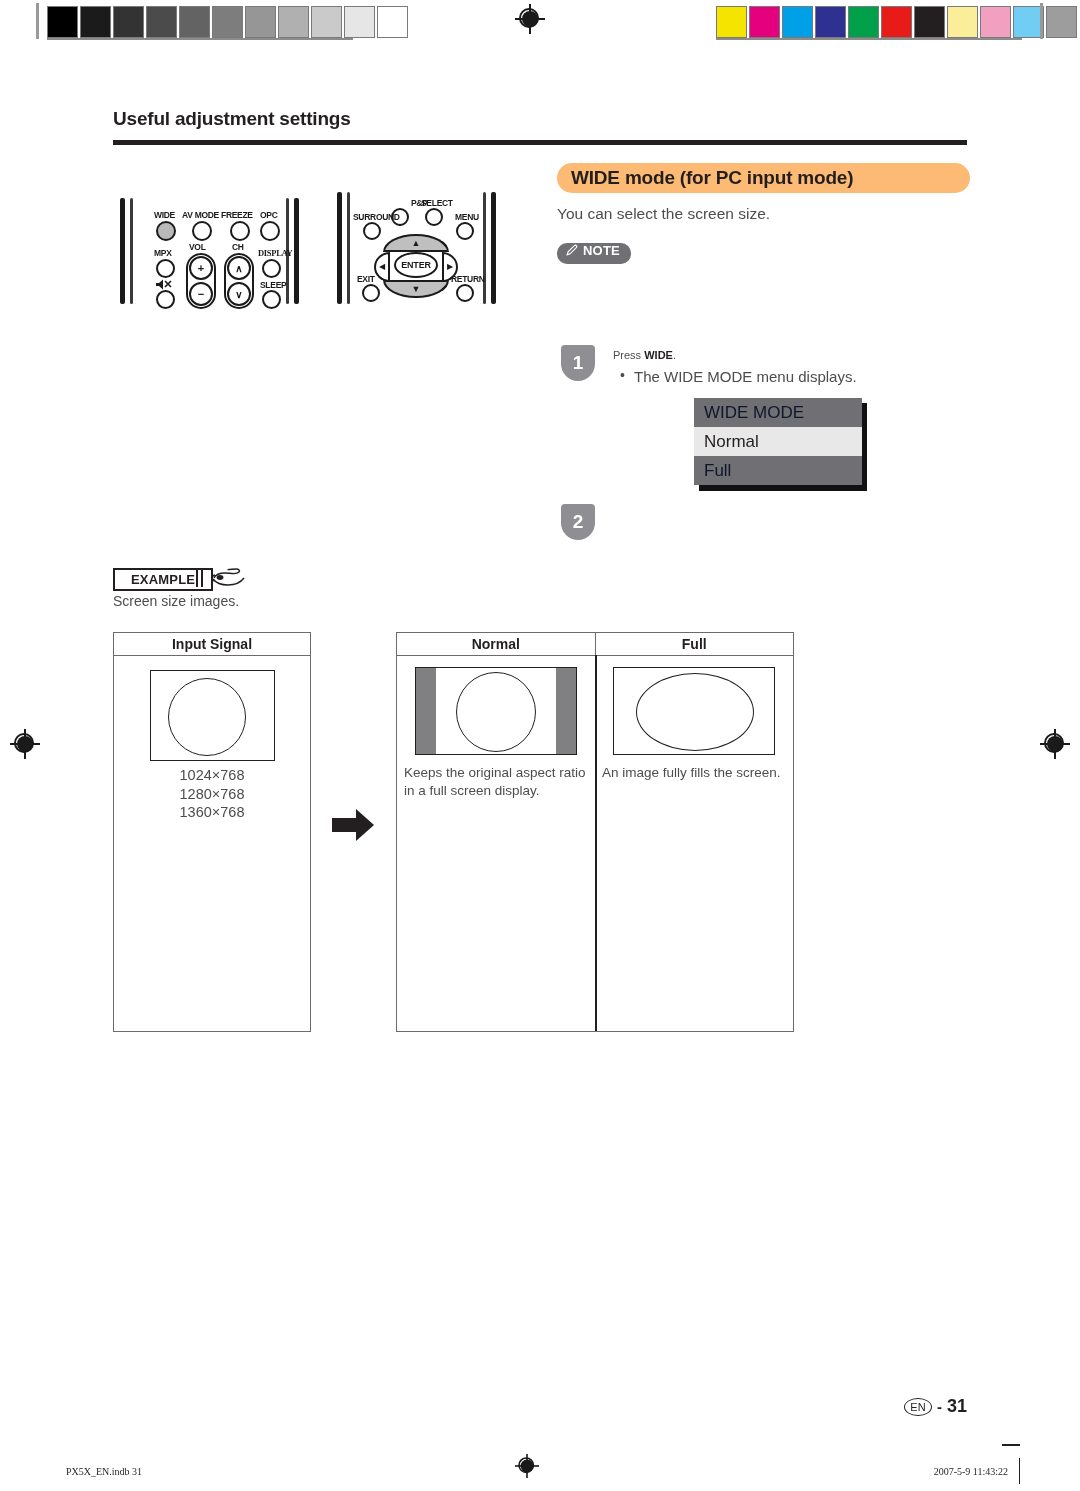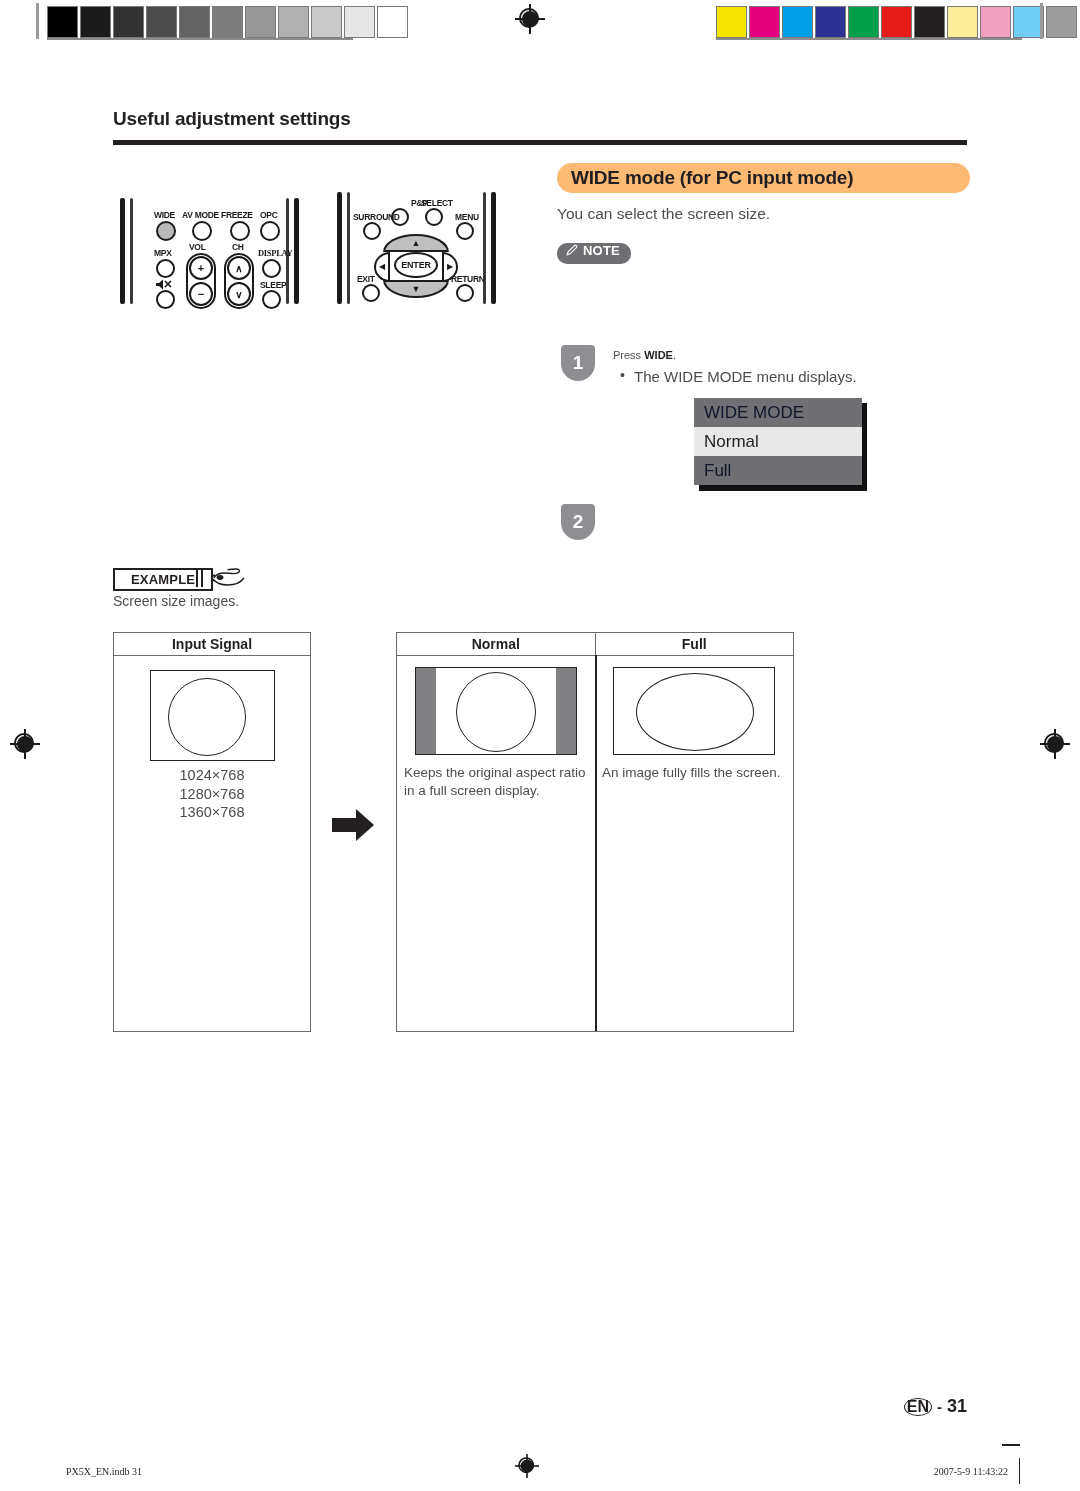--- a/index.html
+++ b/index.html
@@ -113,21 +113,21 @@
   .sidebar-g{position:absolute;top:0;bottom:0;background:#808083;}
   .oval{position:absolute;border:1.5px solid #231f20;border-radius:50%;box-sizing:border-box;}
   .reslist{position:absolute;font-size:14.5px;color:#4d4d4d;line-height:18.5px;text-align:center;}
   .celltxt{position:absolute;font-size:13.5px;color:#4d4d4d;line-height:17.5px;}
   .bigarrow{position:absolute;left:330px;top:805px;width:46px;height:40px;}
   .vdiv{position:absolute;width:1.5px;background:#231f20;}
 
   
   .pagefoot{position:absolute;right:113px;top:1396px;display:flex;align-items:center;}
   .en-oval{width:26px;height:16px;border:1.6px solid #231f20;border-radius:50%;
-      display:flex;align-items:center;justify-content:center;font-size:16px;font-weight:bold;}
+      display:flex;align-items:center;justify-content:center;font-size:11px;font-weight:normal;}
   .dash{margin:0 5px;font-size:15px;font-weight:bold;}
   .pgno{font-size:18px;font-weight:bold;}
   .printline{position:absolute;top:1466px;font-size:10px;color:#231f20;
       font-family:"Liberation Serif",serif;}
   #print-left{left:66px;}
   #print-right{right:72px;}
   .foot-rule{position:absolute;right:60px;top:1444px;width:18px;height:1.5px;background:#231f20;}
   .foot-vline{position:absolute;right:60px;top:1458px;width:1.5px;height:26px;background:#231f20;}
   #reg-foot{left:515px;top:1454px;transform:scale(.8);transform-origin:top left;}
 </style>

